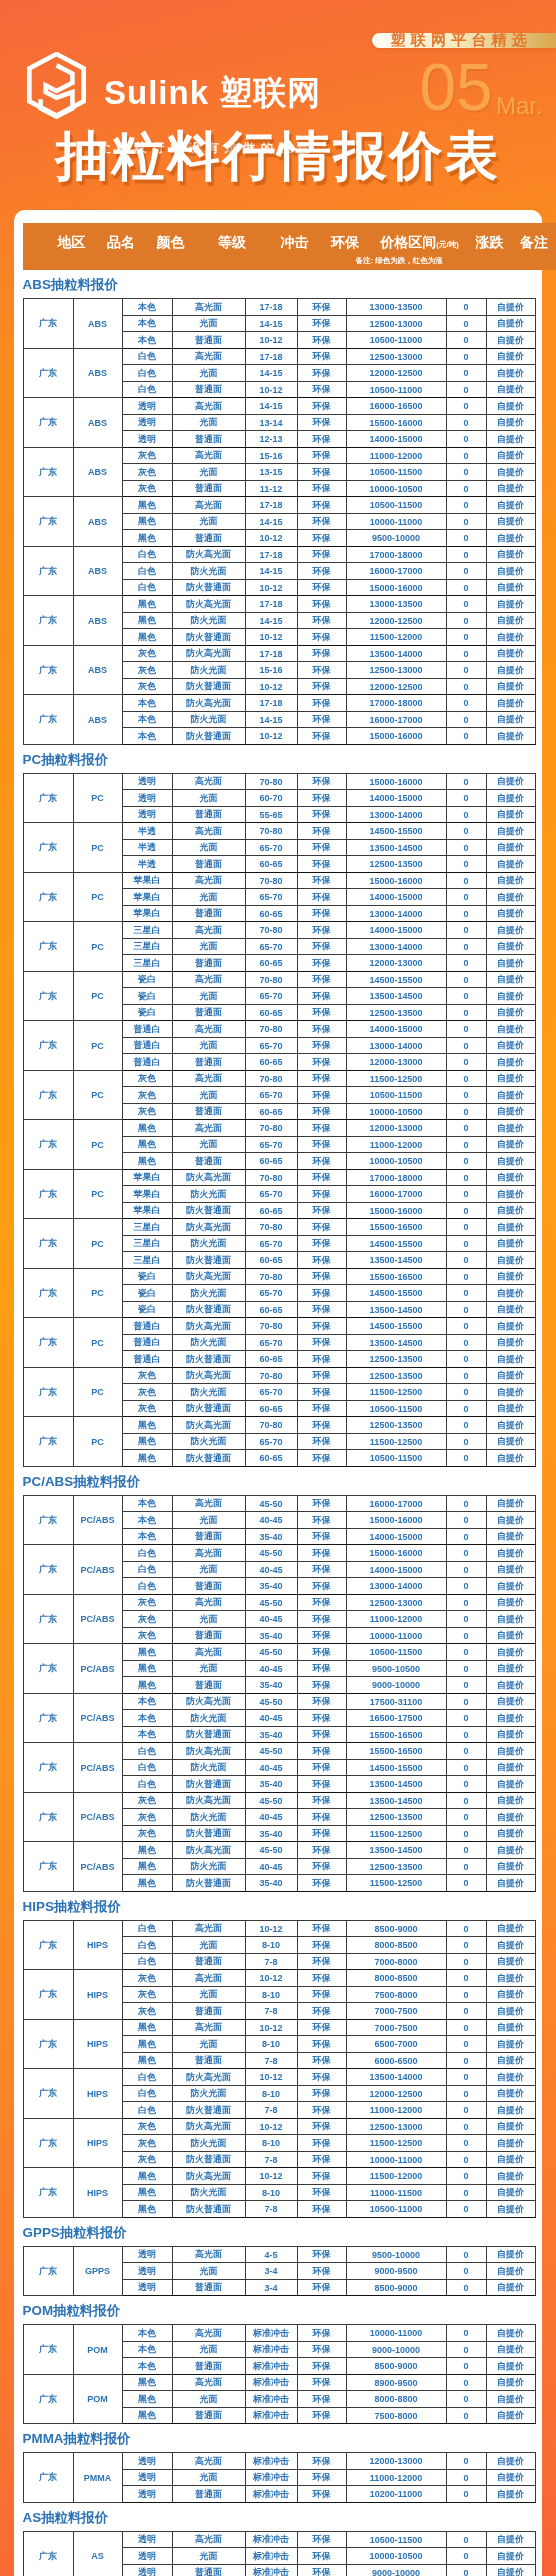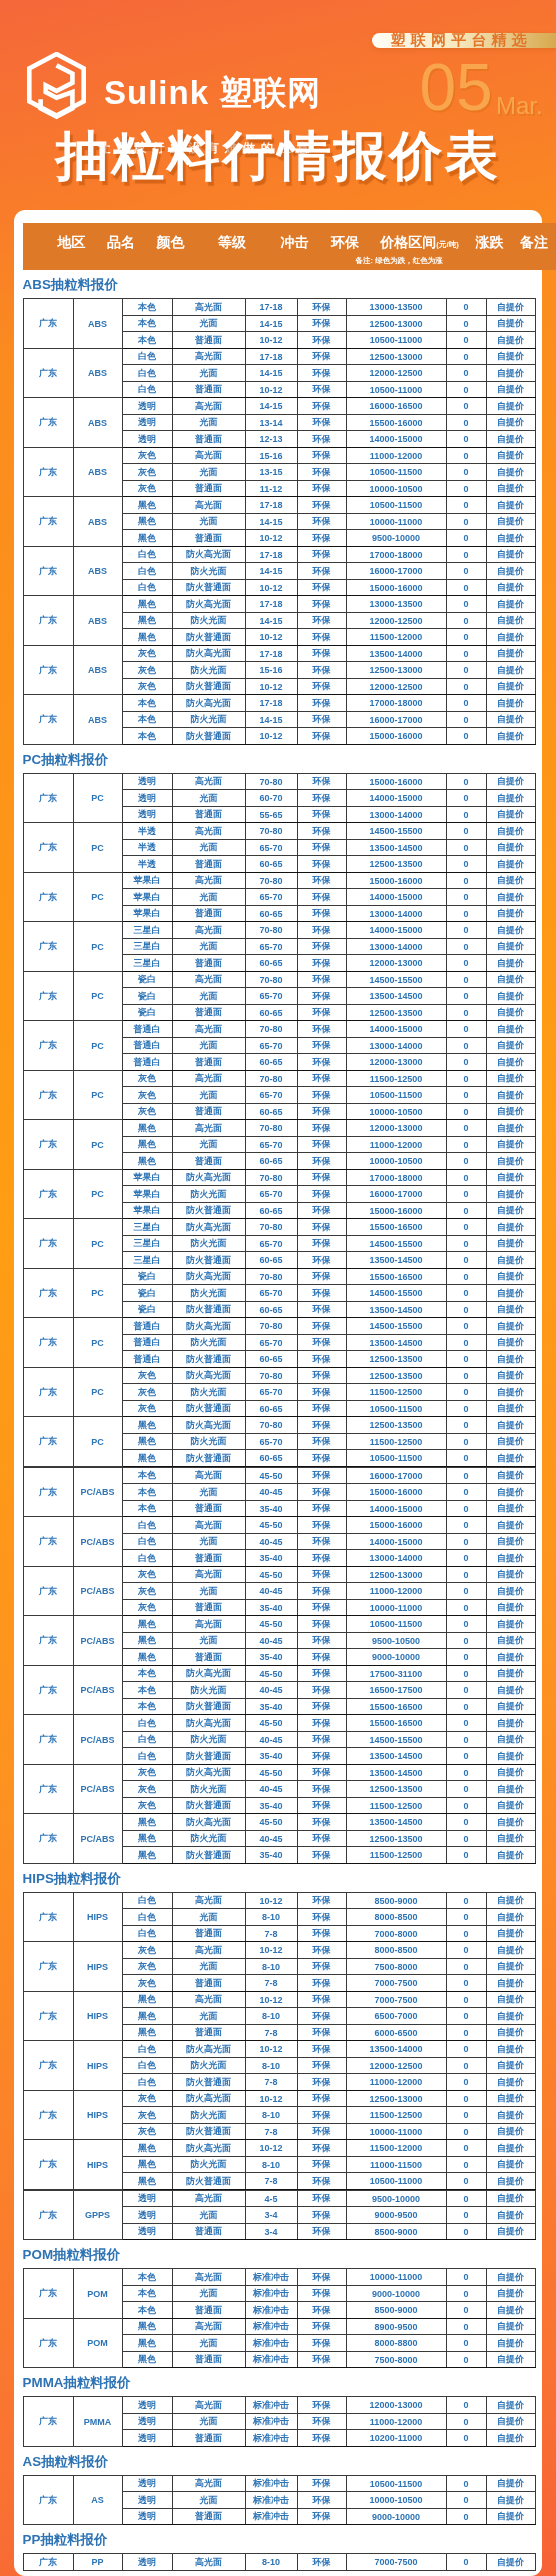--- a/index.html
+++ b/index.html
@@ -767,20 +767,21 @@
               <td>黑色</td>
               <td>防火普通面</td>
               <td>60-65</td>
               <td>环保</td>
               <td>10500-11500</td>
               <td>0</td>
               <td>自提价</td>
             </tr>
           </tbody>
         </table>
+        <div class="section-title">PC/ABS抽粒料报价</div>
         <table class="price-table">
           <colgroup>
             <col style="width: 50px;">
             <col style="width: 49px;">
             <col style="width: 50px;">
             <col style="width: 73px;">
             <col style="width: 52px;">
             <col style="width: 49px;">
             <col style="width: 100px;">
             <col style="width: 40px;">
@@ -1204,20 +1205,21 @@
               <td>黑色</td>
               <td>防火普通面</td>
               <td>7-8</td>
               <td>环保</td>
               <td>10500-11000</td>
               <td>0</td>
               <td>自提价</td>
             </tr>
           </tbody>
         </table>
+        <div class="section-title">GPPS抽粒料报价</div>
         <table class="price-table">
           <colgroup>
             <col style="width: 50px;">
             <col style="width: 49px;">
             <col style="width: 50px;">
             <col style="width: 73px;">
             <col style="width: 52px;">
             <col style="width: 49px;">
             <col style="width: 100px;">
             <col style="width: 40px;">

